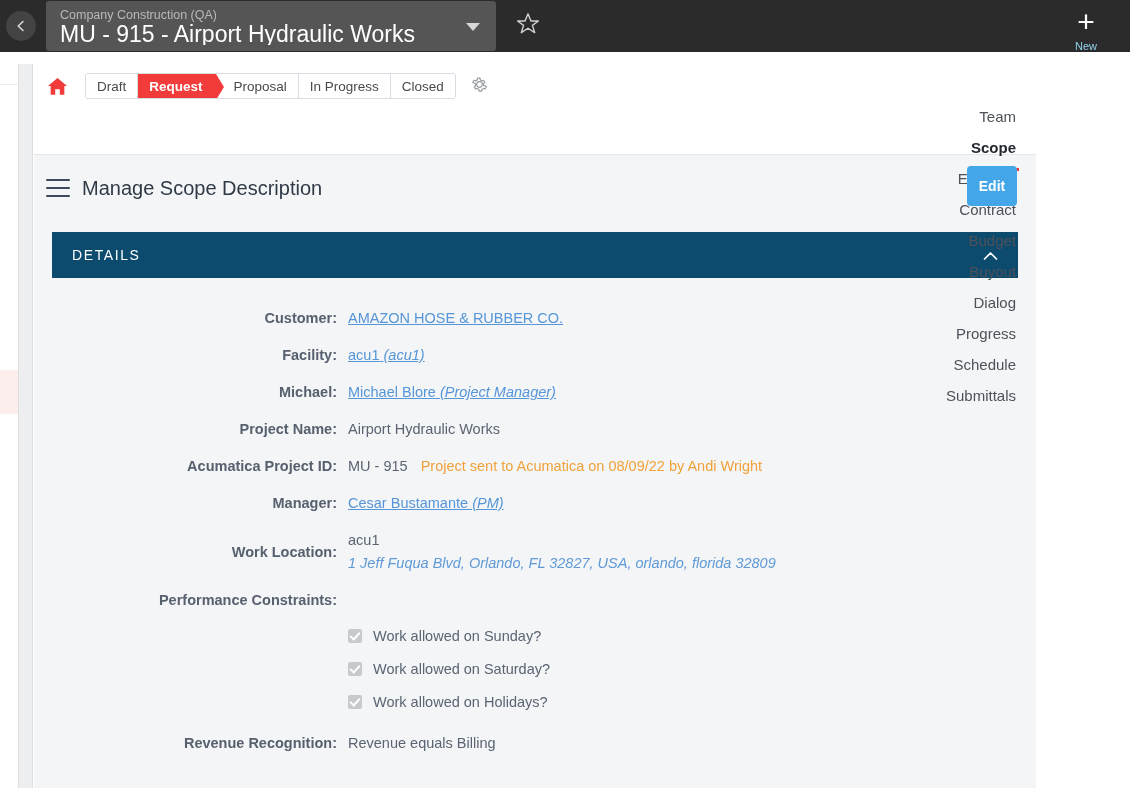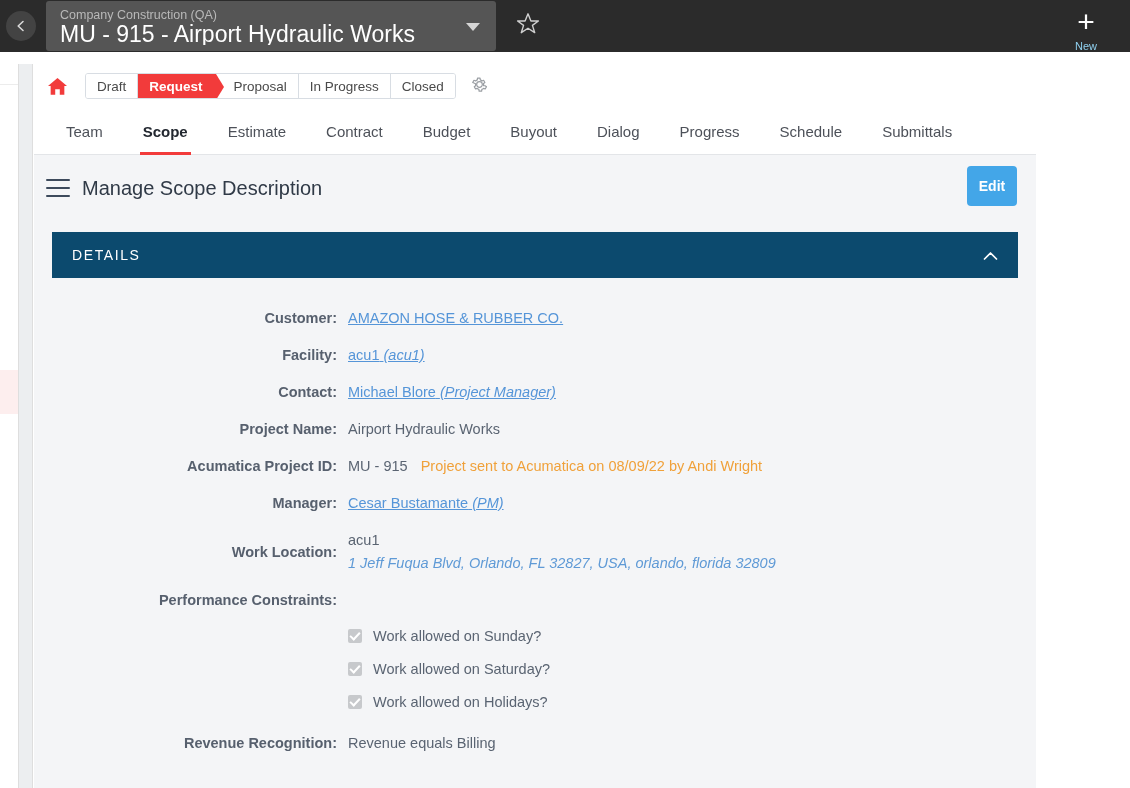--- a/index.html
+++ b/index.html
@@ -134,21 +134,21 @@
     border-left: 8px solid #f23b3b;
     z-index: 2;
   }
   .pl-step.after-active { padding-left: 18px; }
   .gear-btn { margin-left: 14px; cursor: pointer; display:flex; align-items:center; }
 
   
   .tabs {
     height: 47px; background: #ffffff;
     border-bottom: 1px solid #e3e5e8;
-    display: flex; align-items: flex-end; padding-left: 12px;
+    display: flex; align-items: flex-end; padding-left: 12px; flex-direction: column;
   }
   .tab {
     position: relative; padding: 0 20px 13px 20px;
     font-size: 15px; color: #4d5159; cursor: pointer; line-height: 18px;
     white-space: nowrap;
   }
   .tab.active { color: #232830; font-weight: bold; }
   .tab.active::after {
     content: ""; position: absolute; left: 17px; right: 17px; bottom: -1px;
     height: 3px; background: #f23b3b;
@@ -349,21 +349,21 @@
 
       <div class="frow">
         <div class="flabel">Facility:</div>
         <div class="fval">
           <span class="link"><span>acu1</span>
             <i>(acu1)</i></span>
         </div>
       </div>
 
       <div class="frow">
-        <div class="flabel">Contact:</div>
+        <div class="flabel">Michael:</div>
         <div class="fval">
           <span class="link"><span>Michael Blore</span>
             <i>(Project Manager)</i></span>
         </div>
       </div>
 
       <div class="frow">
         <div class="flabel">Project Name:</div>
         <div class="fval">Airport Hydraulic Works</div>
       </div>

